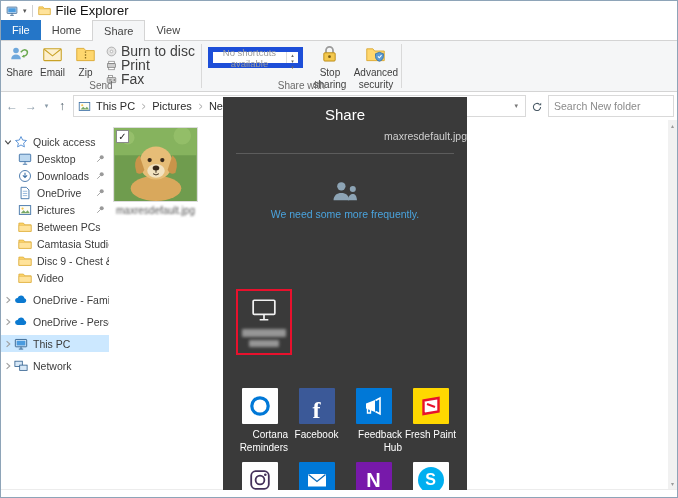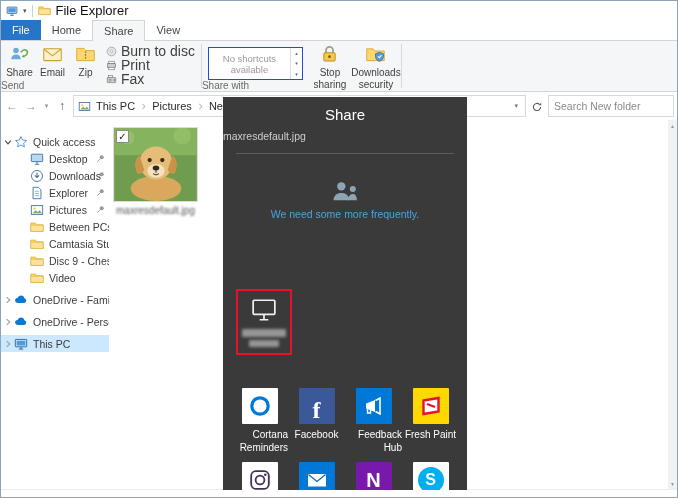--- a/index.html
+++ b/index.html
@@ -16,29 +16,29 @@
 
   
   .tabrow{height:20px;display:flex;align-items:center;background:#fff}
   .tab{padding:0 11px;height:20px;line-height:20px;font-size:11px;color:#444;cursor:default}
   .tab.file{background:var(--file-tab-blue,#2576c8);color:#fff}
   .tab.active{background:var(--ribbon-bg,#f5f6f7);border:1px solid #d4d4d4;border-bottom:none;height:21px;margin-bottom:-1px;position:relative;z-index:2}
 
   
   .ribbon{height:52px;background:var(--ribbon-bg,#f5f6f7);border-top:1px solid #d4d4d4;border-bottom:1px solid #d4d4d4;display:flex}
   .rgroup{position:relative;display:flex;align-items:flex-start;padding:1px 2px 11px}
-  .glabel{position:absolute;bottom:0;left:0;right:0;font-size:10px;color:#6a6a6a}
+  .glabel{position:absolute;bottom:0;left:0;right:0;text-align:center;font-size:10px;color:#6a6a6a}
   .rsep{width:1px;background:#d9d9d9;margin:3px 0}
   .bigbtn{width:33px;display:flex;flex-direction:column;align-items:center;padding-top:2px;font-size:10px;color:#3f3f3f;text-align:center;line-height:1.15;cursor:default}
   .bigbtn.wide{width:46px}
   .bigbtn svg{width:21px;height:21px;margin-bottom:2px}
   .smallcol{display:flex;flex-direction:column;gap:2px;padding:3px 4px 0}
   .smallbtn{display:flex;align-items:center;gap:4px;font-size:14px;color:#3f3f3f;height:12px;cursor:default}
   .smallbtn svg{width:11px;height:11px;flex:0 0 11px}
-  .gallery{width:95px;height:33px;margin:5px 4px 0;background:#fff;border:1px solid #1d4ed8;display:flex}
+  .gallery{width:95px;height:21px;margin:5px 4px 0;background:#fff;border:5px solid #1d4ed8;display:flex}
   .gtext{flex:1;align-self:center;text-align:center;font-size:9.5px;color:#9a9a9a}
   .garrows{width:12px;border-left:1px solid #dcdcdc;display:flex;flex-direction:column;align-items:center;justify-content:space-around;font-size:5px;color:#666}
 
   
   .addressrow{height:28px;display:flex;align-items:center;gap:3px;padding:0 3px;background:#fff}
   .navbtn{width:16px;text-align:center;font-size:12px;color:#8a9aa8;cursor:default}
   .navbtn.up{color:#4a5a66}
   .navbtn.tiny{width:9px;font-size:7px}
   .navbtn.refresh svg{width:12px;height:12px;vertical-align:middle}
   .addressfield{flex:1;height:22px;border:1px solid #d9d9d9;background:#fff;display:flex;align-items:center;padding:0 4px;gap:3px;overflow:hidden}
@@ -49,38 +49,38 @@
   .afbtn{font-size:7px;color:#777;padding:0 3px}
   .searchbox{width:126px;height:22px;border:1px solid #d9d9d9;font-family:inherit;font-size:10.5px;padding:0 5px;color:#333;outline:none}
   .searchbox::placeholder{color:#8a8a8a}
 
   
   .main{position:relative;height:369px;background:#fff}
   .sidebar{position:absolute;left:0;top:0;bottom:6px;width:108px;padding-top:13px;font-size:10.5px;color:#3b3b3b;overflow:hidden}
   .srow{height:17px;display:flex;align-items:center;padding-left:3px;white-space:nowrap;position:relative;cursor:default}
   .srow .chevsvg{width:8px;height:8px;flex:0 0 8px;margin-right:2px}
   .sicon{width:14px;height:14px;flex:0 0 14px;margin-right:5px}
-  .srow.child{padding-left:29px}
+  .srow.child{padding-left:17px}
   .pinsvg{position:absolute;right:4px;top:4px;width:9px;height:9px}
   .srow.sel{background:var(--selection-blue,#cce8ff)}
   .sgap{height:5px}
 
   .thumbwrap{position:absolute;left:112px;top:7px;width:85px}
   .thumbimg{position:relative;width:85px;height:75px;border:1px solid #dcdcdc}
   .thumbimg>svg{display:block;width:83px;height:73px}
   .checkbox{position:absolute;left:2px;top:2px;width:13px;height:13px;background:#fff;border:1px solid #8a8a8a;font-size:10px;line-height:11px;text-align:center;color:#222}
   .thumblabel{margin-top:3px;text-align:center;font-size:10px;color:#555;filter:blur(1.3px)}
 
   .scrollbar{position:absolute;right:0;top:0;bottom:0;width:9px;background:#f1f1f1;display:flex;flex-direction:column;justify-content:space-between;align-items:center;font-size:6px;color:#9a9a9a;padding:2px 0}
   .statusbar{height:8px;border-top:1px solid #ececec;background:#fff}
 
   
   .flyout{position:absolute;left:222px;top:96px;width:244px;height:393px;background:var(--flyout-bg,#3a3a3a);z-index:10;overflow:hidden;color:#fff}
   .f-title{margin-top:9px;text-align:center;font-size:15px;font-weight:400}
-  .f-file{margin-top:7px;text-align:left;font-size:10.5px;color:#cfcfcf}
+  .f-file{margin-top:7px;text-align:right;font-size:10.5px;color:#cfcfcf}
   .f-sub{margin-top:3px;text-align:center;font-size:10.5px;color:#909090}
   .f-hr{height:1px;background:#5c5c5c;margin:11px 13px 0}
   .f-people{display:block;margin:25px auto 0;width:30px;height:25px}
   .f-more{margin-top:4px;text-align:center;font-size:10.5px;color:var(--link-blue,#4aa3dd);cursor:default}
   .f-tap{margin-top:6px;padding:0 27px;text-align:center;font-size:11.5px;line-height:1.35;color:#f0f0f0}
   .f-device{position:absolute;left:13px;top:192px;width:56px;height:66px;border:2px solid var(--highlight-red,#e8112d)}
   .f-devinner{width:100%;height:100%;display:flex;flex-direction:column;align-items:center;padding-top:7px;cursor:default}
   .f-devinner svg{width:26px;height:24px}
   .redact{background:#969696;filter:blur(1.5px);border-radius:1px}
   .redact.r1{width:44px;height:8px;margin-top:7px}
@@ -306,21 +306,21 @@
       <div class="bigbtn wide">
         <svg>
             <use href="#i-lock"></use>
           </svg>
         <span>Stop sharing</span>
       </div>
       <div class="bigbtn wide">
         <svg>
             <use href="#i-advsec"></use>
           </svg>
-        <span>Downloads security</span>
+        <span>Advanced security</span>
       </div>
       <div class="glabel">Share with</div>
     </div>
     <div class="rsep"></div>
   </div>
 
   <div class="addressrow">
     <span class="navbtn">←</span>
     <span class="navbtn">→</span>
     <span class="navbtn tiny">▾</span>
@@ -373,21 +373,21 @@
           </svg>
         <span>Downloads</span>
         <svg class="pinsvg">
             <use href="#i-pin"></use>
           </svg>
       </div>
       <div class="srow child">
         <svg class="sicon">
             <use href="#i-documents"></use>
           </svg>
-        <span>Explorer</span>
+        <span>OneDrive</span>
         <svg class="pinsvg">
             <use href="#i-pin"></use>
           </svg>
       </div>
       <div class="srow child">
         <svg class="sicon">
             <use href="#i-pictures"></use>
           </svg>
         <span>Pictures</span>
         <svg class="pinsvg">
@@ -442,20 +442,29 @@
       <div class="srow sel">
         <svg class="chevsvg">
             <use href="#i-chev-r"></use>
           </svg>
         <svg class="sicon">
             <use href="#i-computer"></use>
           </svg>
         <span>This PC</span>
       </div>
       <div class="sgap"></div>
+      <div class="srow">
+        <svg class="chevsvg">
+            <use href="#i-chev-r"></use>
+          </svg>
+        <svg class="sicon">
+            <use href="#i-network"></use>
+          </svg>
+        <span>Network</span>
+      </div>
     </div>
 
     <div class="thumbwrap">
       <div class="thumbimg">
         <svg viewBox="0 0 85 75">
           <rect width="85" height="75" fill="#6f9c4e"></rect>
           <rect width="85" height="28" fill="#86b35e"></rect>
           <circle cx="14" cy="10" r="7" fill="#9cc470" opacity="0.7"></circle>
           <circle cx="70" cy="8" r="9" fill="#9cc470" opacity="0.6"></circle>
           <ellipse cx="43" cy="62" rx="26" ry="13" fill="#d9a85c"></ellipse>

